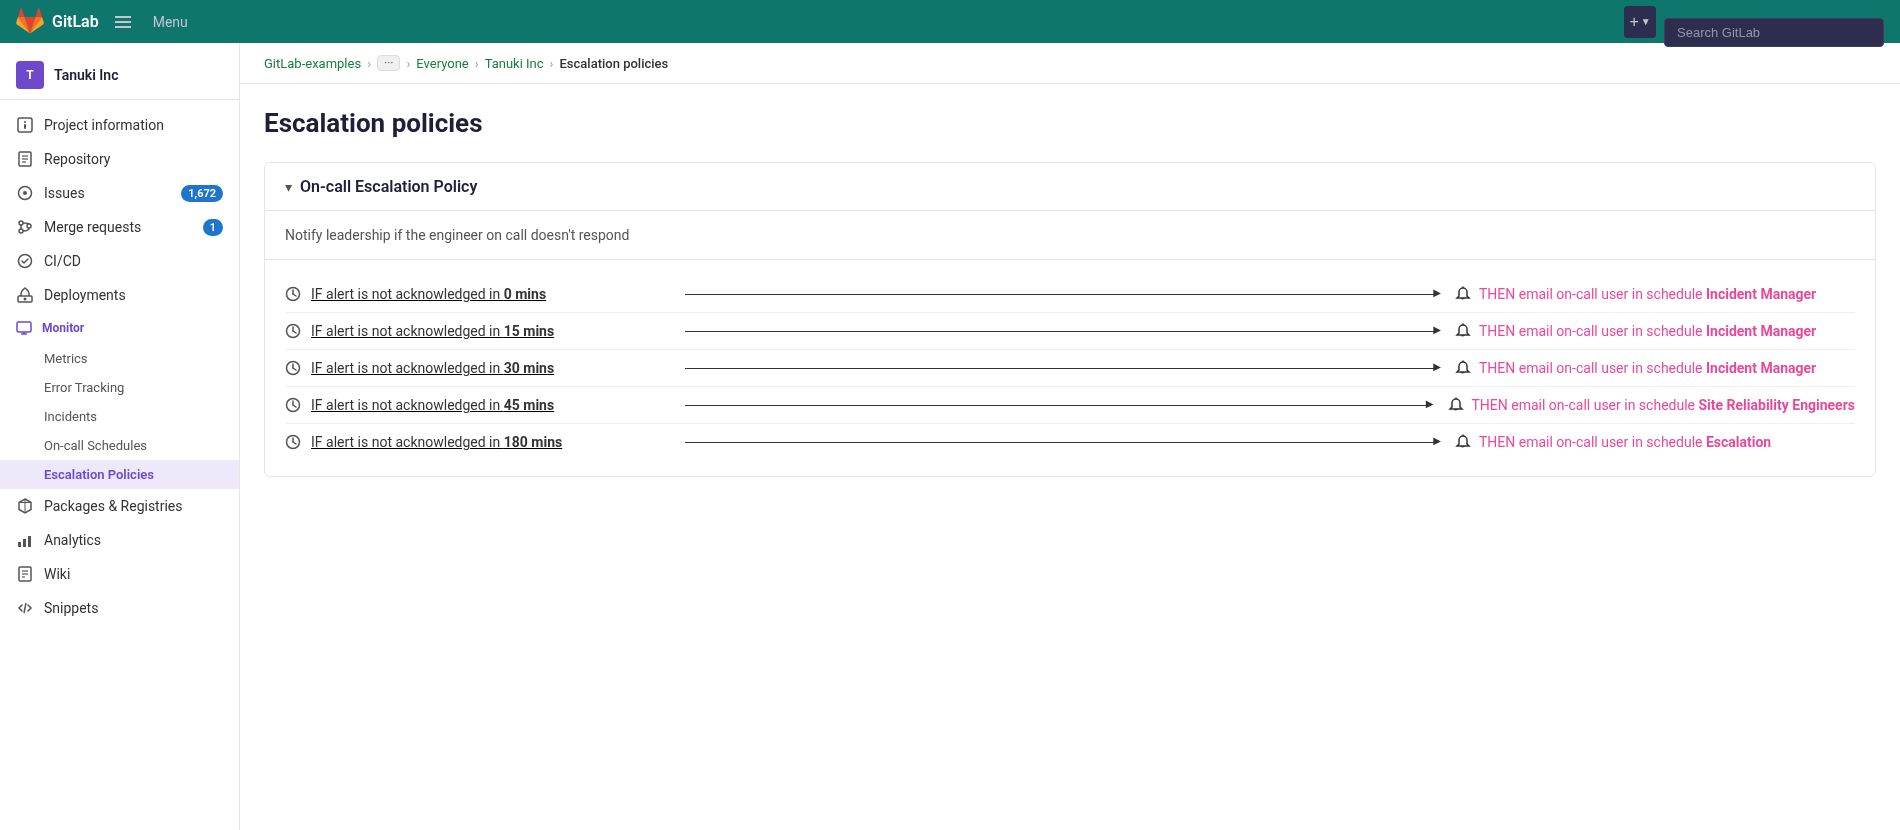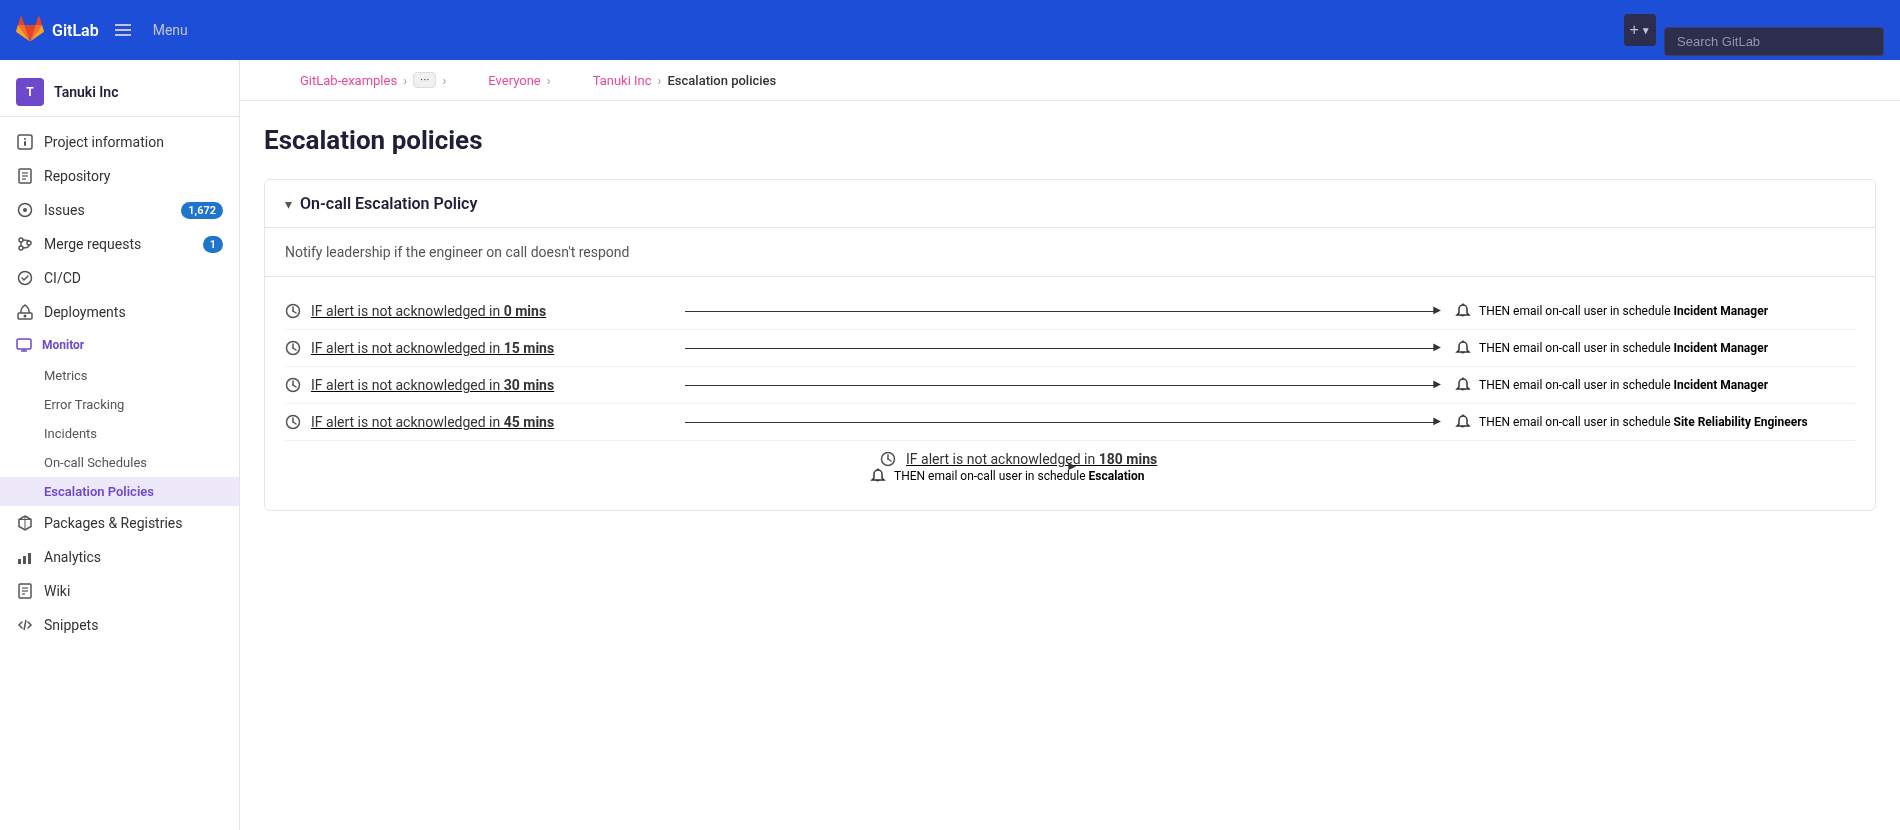--- a/index.html
+++ b/index.html
@@ -1,21 +1,21 @@
 <!DOCTYPE html>
 <html><head>
   <meta charset="utf-8">
   <style>
     * { margin: 0; padding: 0; box-sizing: border-box; }
     body { font-family: -apple-system, BlinkMacSystemFont, 'Segoe UI', Roboto, sans-serif; font-size: 14px; background: #fff; display: flex; flex-direction: column; height: 100vh; overflow: hidden; }
 
     
     .top-nav {
-      background: #1d4ed8;
-      height: 60px;
+      background: #0f766e;
+      height: 43px;
       display: flex;
       align-items: center;
       padding: 0 16px;
       gap: 16px;
       flex-shrink: 0;
       z-index: 100;
     }
     .top-nav-logo {
       display: flex;
       align-items: center;
@@ -169,21 +169,21 @@
     }
     .breadcrumb {
       display: flex;
       align-items: center;
       gap: 6px;
       padding: 12px 24px;
       font-size: 13px;
       color: #555;
       border-bottom: 1px solid #e5e5e5;
     }
-    .breadcrumb a { color: #ec4899; text-decoration: none; margin-left: 36px; }
+    .breadcrumb a { color: #15803d; text-decoration: none; }
     .breadcrumb-sep { color: #999; }
     .breadcrumb-current { color: #333; font-weight: 500; }
     .breadcrumb-dots {
       background: #f0f0f0;
       border: 1px solid #ddd;
       border-radius: 4px;
       padding: 0 6px;
       font-size: 12px;
       color: #555;
     }
@@ -231,21 +231,21 @@
     .rules-container {
       padding: 16px 20px;
     }
     .rule-row {
       display: flex;
       align-items: center;
       padding: 10px 0;
       border-bottom: 1px solid #f0f0f0;
       gap: 0;
     }
-    .rule-row:last-child { border-bottom: none; flex-direction: column; }
+    .rule-row:last-child { border-bottom: none; }
     .rule-left {
       display: flex;
       align-items: center;
       gap: 10px;
       min-width: 380px;
       flex-shrink: 0;
       text-decoration: underline;
     }
     .clock-icon {
       color: #555;
@@ -280,22 +280,22 @@
       display: flex;
       align-items: center;
       gap: 8px;
       min-width: 400px;
     }
     .bell-icon {
       color: #333;
       font-size: 16px;
     }
     .rule-then-text {
-      font-size: 12px;
-      color: #000000;
+      font-size: 14px;
+      color: #ec4899;
     }
     .rule-then-text strong { font-weight: 700; }
 
     
     svg { display: block; }
   </style>
 </head>
 <body>
 
 <nav class="top-nav">

